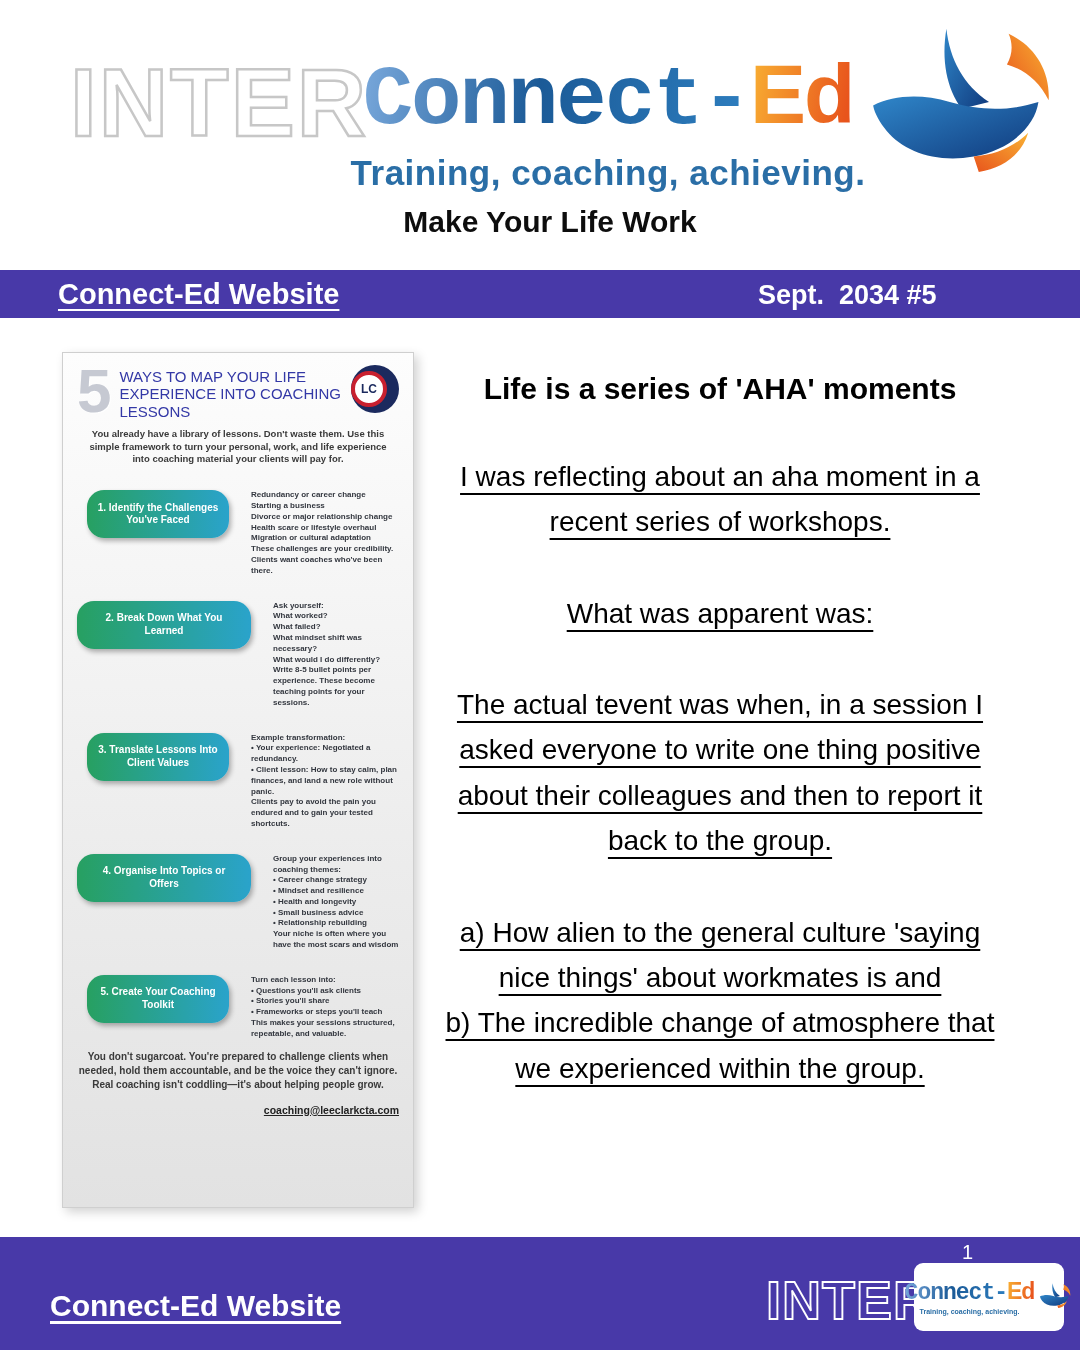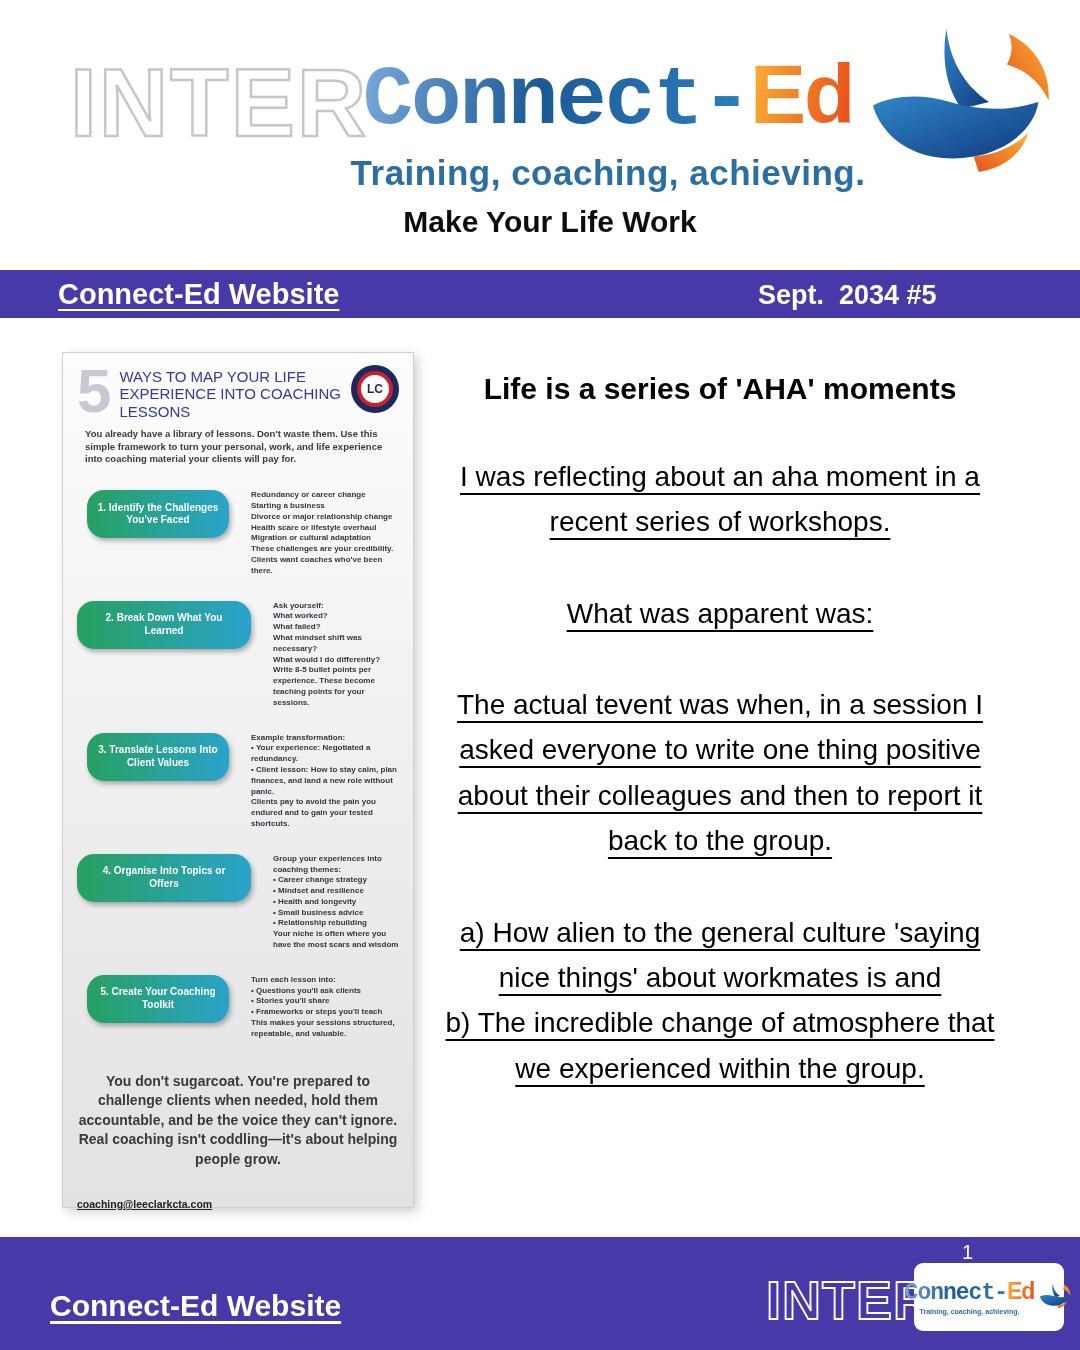--- a/index.html
+++ b/index.html
@@ -45,41 +45,41 @@
     position:absolute; left:62px; top:352px; width:352px; height:856px;
     background:linear-gradient(180deg,#fdfdfd 0%,#ececec 60%,#e2e2e2 100%);
     border:1px solid #cfcfcf; box-shadow:4px 4px 10px rgba(0,0,0,0.18);
     padding:12px 14px;
   }
   .poster-head { display:flex; align-items:flex-start; }
   .big-num { font-size:62px; font-weight:bold; color:#c6c9d2; line-height:0.85; margin-right:8px;
     text-shadow:1px 1px 0 #ffffff; }
   .poster-title { flex:1; font-size:15px; font-weight:normal; color:#3338a6; line-height:1.15; padding-top:3px; }
   .lc-badge { width:48px; height:48px; border-radius:50%; background:#1b2a5e;
-    display:flex; align-items:center; justify-content:center; flex:0 0 auto; }
+    display:flex; align-items:center; flex:0 0 auto; }
   .lc-inner { width:36px; height:36px; border-radius:50%; background:#ffffff; border:4px solid #c8202f;
     display:flex; align-items:center; justify-content:center;
     font-size:12px; font-weight:bold; color:#1b2a5e; }
-  .poster-intro { margin:8px 8px 4px; font-size:9.5px; font-weight:bold;
+  .poster-intro { margin:8px 8px 4px; text-align:center; font-size:9.5px; font-weight:bold;
     color:#3a3a3a; line-height:1.35; }
   .step { display:flex; align-items:flex-start; margin-top:24px; }
   .pill {
     width:174px; min-height:48px; flex:0 0 auto;
     border-radius:17px; padding:6px 10px;
     background:linear-gradient(90deg,#27a061 0%,#2aa3cb 100%);
     color:#ffffff; font-weight:bold; font-size:10px; line-height:1.25; text-align:center;
     display:flex; align-items:center; justify-content:center;
     box-shadow:2px 3px 5px rgba(0,0,0,0.3);
   }
   .step:nth-child(odd) .pill { margin-left:10px; width:142px; }
   .step-body { flex:1; margin-left:22px; font-size:8px; font-weight:bold; color:#33373f;
     line-height:1.35; white-space:pre-line; }
-  .poster-close { margin-top:32px; text-align:center; font-size:14px; font-weight:bold;
+  .poster-close { margin-top:10px; text-align:center; font-size:10px; font-weight:bold;
     color:#3a3a3a; line-height:1.4; }
-  .poster-email { margin-top:24px; text-align:left; }
+  .poster-email { margin-top:8px; text-align:right; }
   .poster-email a { font-size:10.5px; font-weight:bold; color:#222222;
     text-decoration:underline; cursor:pointer; }
 
   
   .article { position:absolute; left:434px; top:372px; width:572px; text-align:center; color:#000; }
   .article-title { margin:0 0 48px; font-size:30px; font-weight:bold; }
   .article p {
     margin:0 0 46px; font-size:28px; line-height:1.62; white-space:pre-line;
     text-decoration:underline; text-underline-offset:7px; text-decoration-thickness:2px;
   }

